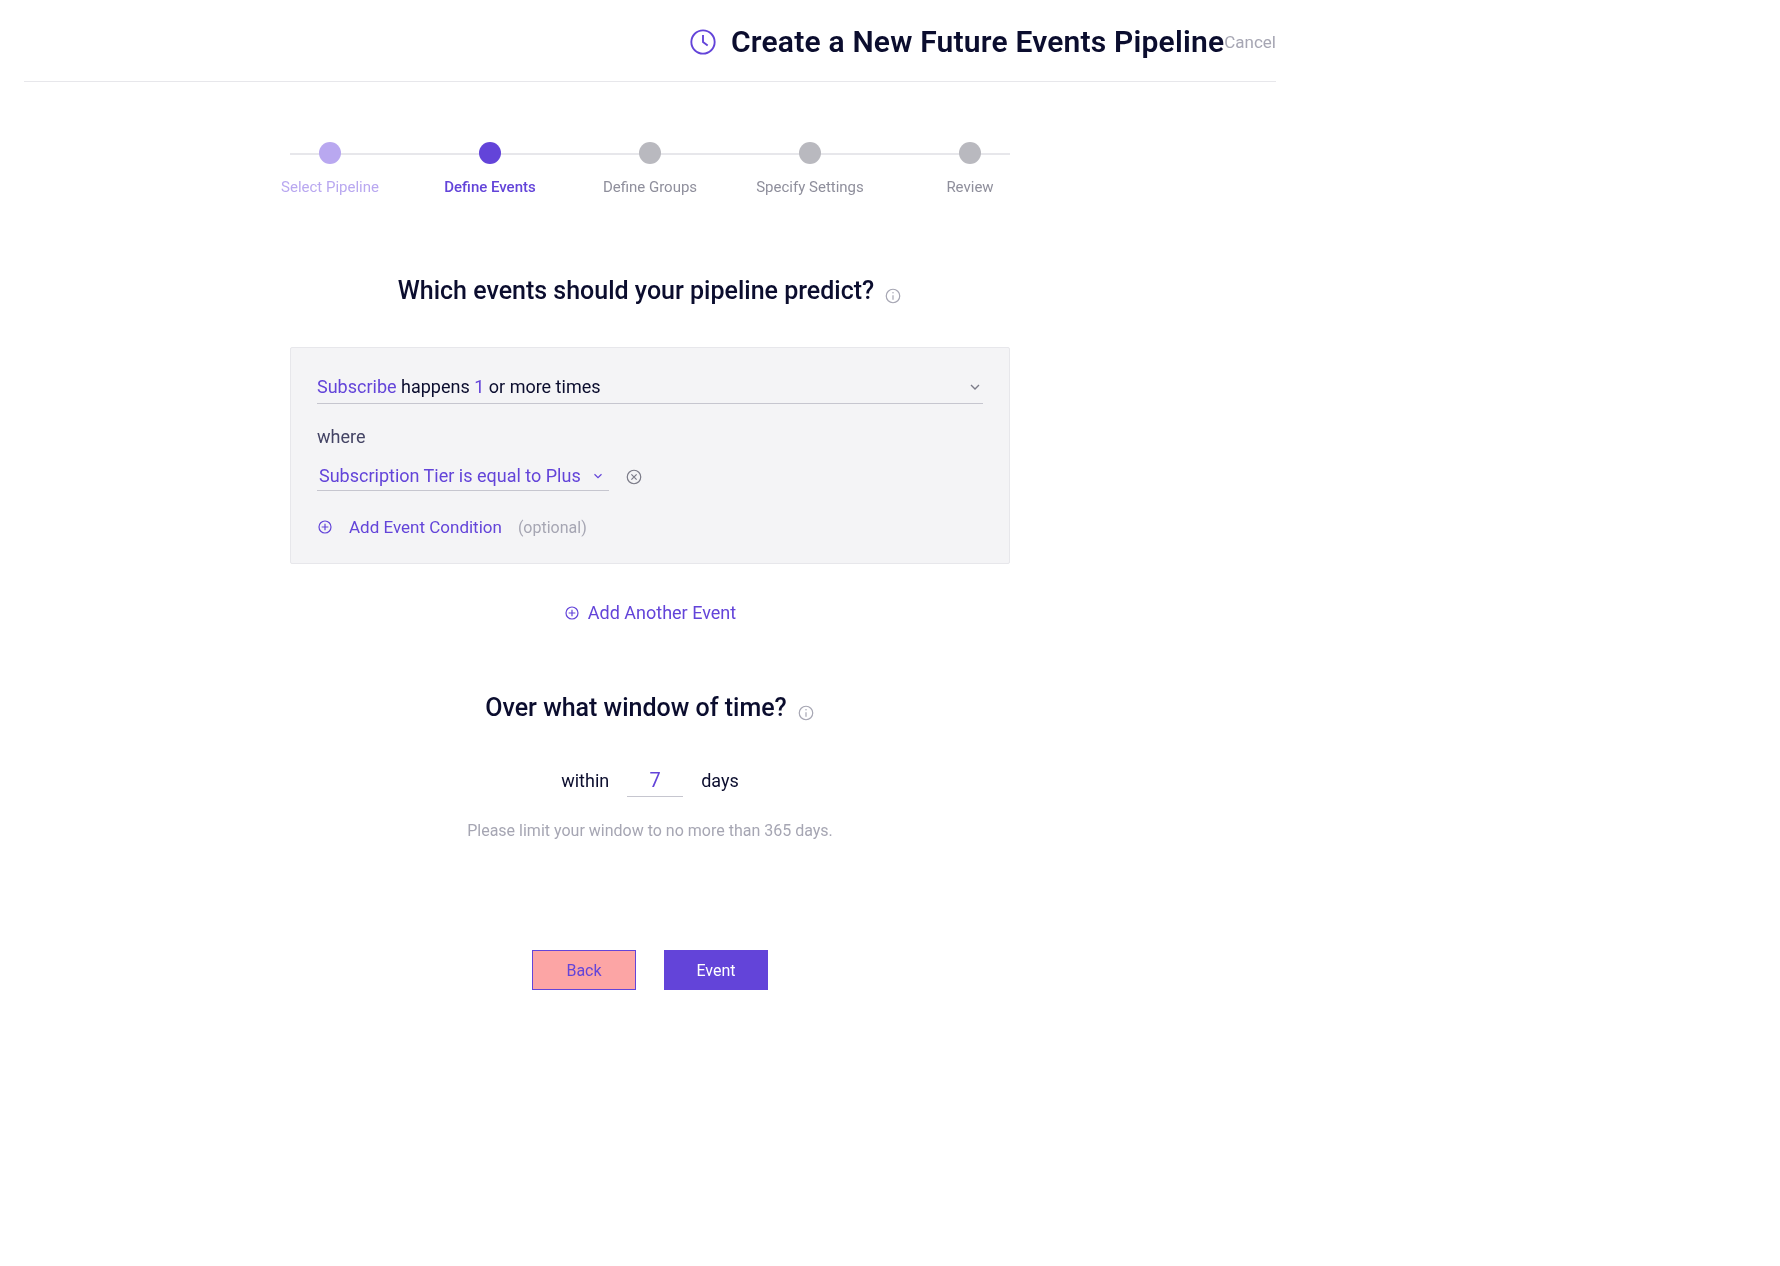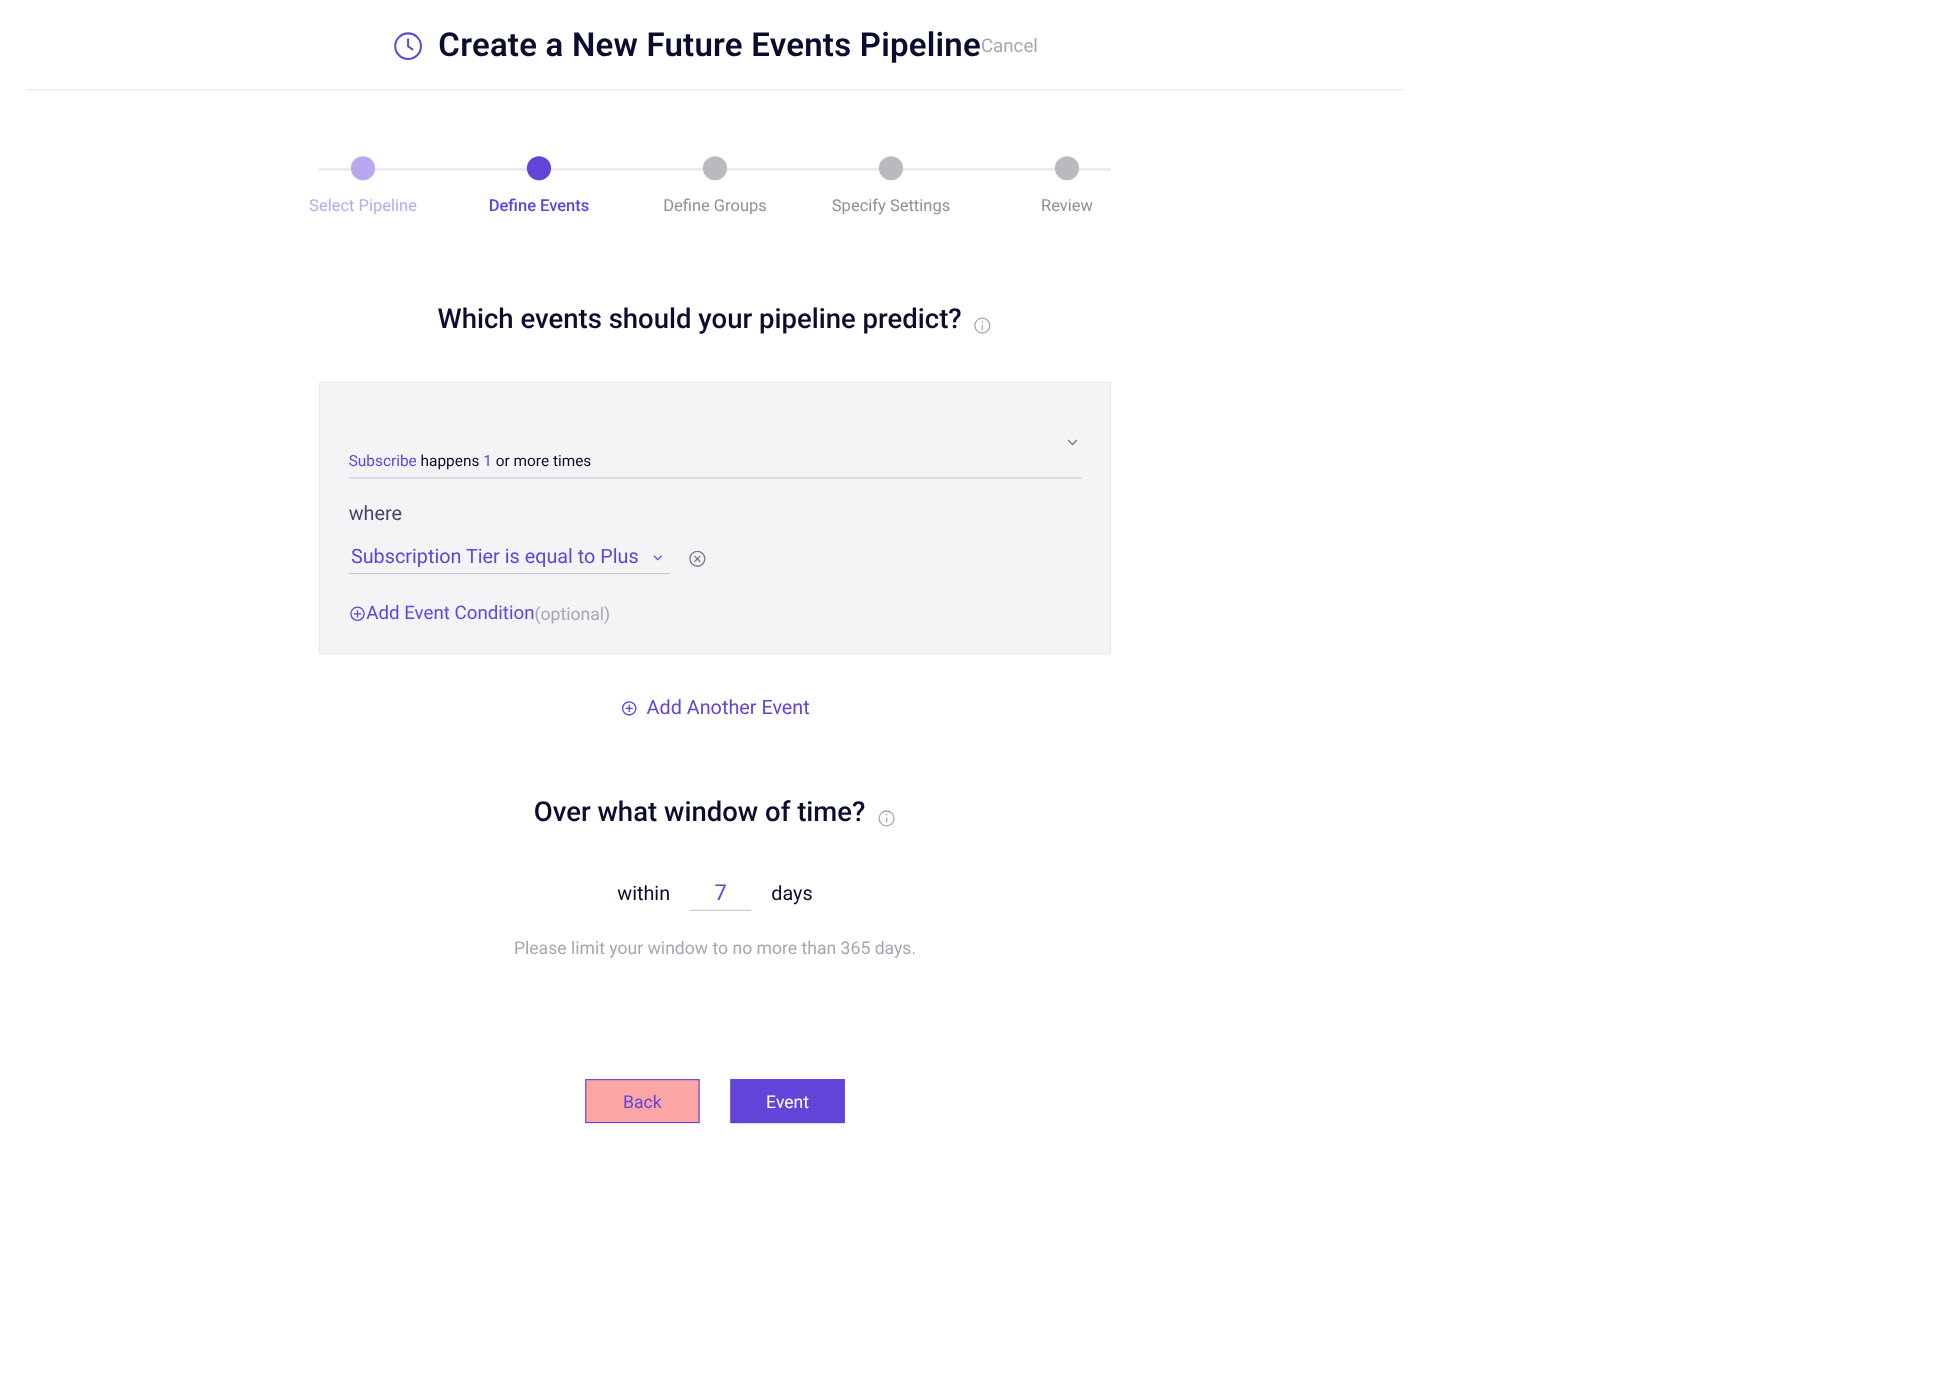--- a/index.html
+++ b/index.html
@@ -26,21 +26,21 @@
     transform-origin: top left;    
     
   }
   .page {
     width: 1300px;
     padding: 24px 24px 60px 24px;
   }
 
   
   .hdr {
-    display:flex; align-items:center; justify-content:center;
+    display:flex; align-items:center; justify-content:flex-end;
     padding-bottom: 22px;
     border-bottom: 1px solid var(--panel-bd);
   }
   .hdr-left { display:flex; align-items:center; gap:14px; }
   .hdr-title { font-size: 30px; font-weight: 600; letter-spacing:.2px; }
   .cancel-link { color: var(--muted); font-size:17px; cursor:pointer; }
 
   
   .stepper {
     position:relative;
@@ -86,21 +86,21 @@
     background: var(--panel-bg);
     border: 1px solid var(--panel-bd);
     border-radius: 2px;
     padding: 28px 26px 26px 26px;
   }
   .rule-row {
     display:flex; align-items:center; justify-content:space-between;
     border-bottom: 1px solid var(--line);
     padding-bottom: 6px;
   }
-  .rule-text { font-size:14px;margin-top:36px; }
+  .rule-text { font-size:18px; }
   .rule-text .tok-accent { color: var(--accent); }
   .rule-text .tok-ink    { color: var(--ink); }
 
   .where-label {
     margin-top: 22px;
     font-size:18px;
     color: var(--ink-soft);
   }
 
   .cond-row {
@@ -111,21 +111,21 @@
     display:flex; align-items:center; gap:10px;
     color: var(--accent);
     font-size:18px;
     border-bottom: 1px solid var(--line);
     padding: 2px 4px 4px 2px;
     cursor:pointer;
   }
 
   .add-cond {
     margin-top: 26px;
-    display:flex; align-items:center; gap:0;
+    display:flex; align-items:center; gap:16px;
     font-size:17px;
     color: var(--accent);
     cursor:pointer;
   }
   .add-cond .optional { color: var(--muted); font-size:16px; }
 
   .add-event {
     margin-top: 38px;
     display:flex; align-items:center; justify-content:center; gap:8px;
     font-size:18px;

